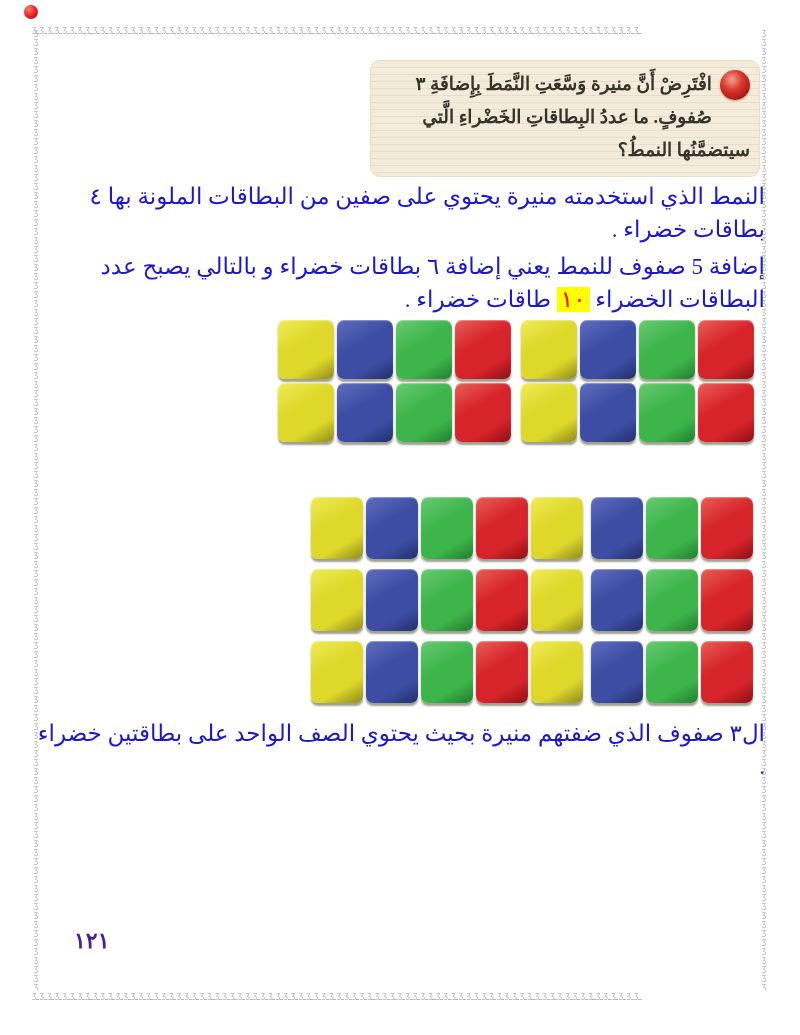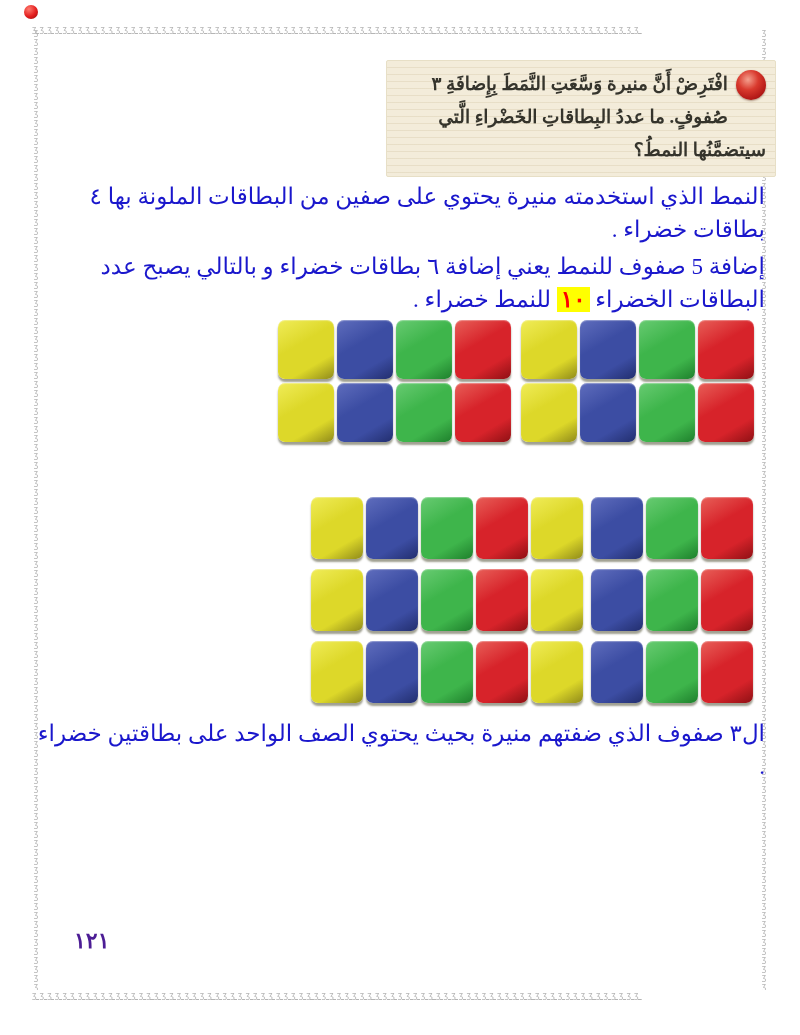--- a/index.html
+++ b/index.html
@@ -14,37 +14,37 @@
   .frame.v { width:12px; white-space:pre; line-height:9px; text-align:center; }
   .frame-top    { left:32px; top:24px;  width:736px; }
   .frame-bottom { left:32px; top:990px; width:736px; }
   .frame-left   { left:30px; top:28px;  height:962px; }
   .frame-right  { left:758px; top:28px; height:962px; }
 
   .corner-dot { position:absolute; left:24px; top:5px; width:14px; height:14px;
     border-radius:50%; background:radial-gradient(circle at 35% 30%, #ff7a6e 0%, #e31e1e 55%, #8f0d0d 100%); }
 
   
-  .problem-box { position:absolute; left:386px; top:60px; width:390px; min-height:90px;
-    background:#f3ecda; border:1px solid #e7dfc6; border-radius:2px; padding:7px 9px 9px 9px;
+  .problem-box { position:absolute; left:370px; top:60px; width:390px; min-height:90px;
+    background:#f3ecda; border:1px solid #e7dfc6; border-radius:10px; padding:7px 9px 9px 9px;
     background-image:repeating-linear-gradient(to bottom, rgba(205,190,155,0.0) 0px, rgba(205,190,155,0.0) 6px, rgba(205,190,155,0.30) 6px, rgba(205,190,155,0.30) 7px);
     direction:rtl; }
   .badge-sphere { float:right; width:30px; height:30px; border-radius:50%; margin:2px 0 4px 8px;
     background:radial-gradient(circle at 40% 32%, #f4a08e 0%, #d93a2e 38%, #b51a18 70%, #76100e 100%);
     box-shadow:0 1px 2px rgba(90,40,20,0.45); }
   .problem-text { color:#35342c; font-size:18.5px; line-height:33px; text-align:right; font-weight:bold; }
 
   
   .sol { position:absolute; left:37px; width:728px; direction:rtl; text-align:right;
     color:#1a17cc; font-size:23px; line-height:33px; }
   .sol-para1   { top:180px; }
   .sol-para2   { top:250px; }
   .sol-caption { top:457px; }
   .sol-closing { top:717px; }
-  .hl { background:#ffff00; color:#ff0000; font-weight:bold; padding:0 4px; }
+  .hl { background:#ffff00; color:#ff0000; font-weight:normal; padding:0 4px; }
 
   
   .tiles-sec1 { position:absolute; left:278px; top:320px; display:flex; gap:10px; }
   .tile-group { display:grid; grid-template-columns:repeat(4,56px); grid-auto-rows:59px; column-gap:3px; row-gap:4px; }
   .tiles-sec2 { position:absolute; left:311px; top:497px; display:flex; flex-direction:column; gap:10px; }
   .tile-row { display:flex; gap:3px; }
   .tile { border-radius:7px; box-shadow:0 3px 2px rgba(45,45,12,0.45), inset 0 1px 1px rgba(255,255,255,0.35); }
   .tiles-sec1 .tile { width:56px; height:59px; }
   .tiles-sec2 .tile { width:52px; height:62px; }
   .tile.group-gap { margin-right:5px; }
@@ -282,21 +282,21 @@
 ʒ
 ʒ</div>
 
   <div class="problem-box">
     <div class="badge-sphere"></div>
     <div class="problem-text">افْتَرِضْ أَنَّ منيرة وَسَّعَتِ النَّمَطَ بِإِضافَةِ ٣ صُفوفٍ. ما عددُ البِطاقاتِ الخَضْراءِ الَّتي سيتضمَّنُها النمطُ؟</div>
   </div>
 
   <p class="sol sol-para1">النمط الذي استخدمته منيرة يحتوي على صفين من البطاقات الملونة بها ٤ بطاقات خضراء .</p>
 
-  <p class="sol sol-para2"><span>إضافة 5 صفوف للنمط يعني إضافة ٦ بطاقات خضراء و بالتالي يصبح عدد البطاقات الخضراء </span><span class="hl">١٠</span><span> للنمط خضراء .</span></p>
+  <p class="sol sol-para2"><span>إضافة 5 صفوف للنمط يعني إضافة ٦ بطاقات خضراء و بالتالي يصبح عدد البطاقات الخضراء </span><span class="hl">١٠</span><span> طاقات خضراء .</span></p>
 
   <div class="tiles-sec1">
       <div class="tile-group">
         <div class="tile" style="background: linear-gradient(150deg, rgb(240, 236, 88) 0%, rgb(221, 216, 41) 40%, rgb(221, 216, 41) 72%, rgb(143, 138, 26) 100%);"></div>
         <div class="tile" style="background: linear-gradient(150deg, rgb(95, 109, 189) 0%, rgb(60, 77, 163) 40%, rgb(60, 77, 163) 72%, rgb(34, 46, 110) 100%);"></div>
         <div class="tile" style="background: linear-gradient(150deg, rgb(104, 203, 114) 0%, rgb(62, 181, 75) 40%, rgb(62, 181, 75) 72%, rgb(30, 127, 44) 100%);"></div>
         <div class="tile" style="background: linear-gradient(150deg, rgb(232, 95, 88) 0%, rgb(215, 35, 42) 40%, rgb(215, 35, 42) 72%, rgb(142, 16, 20) 100%);"></div>
         <div class="tile" style="background: linear-gradient(150deg, rgb(240, 236, 88) 0%, rgb(221, 216, 41) 40%, rgb(221, 216, 41) 72%, rgb(143, 138, 26) 100%);"></div>
         <div class="tile" style="background: linear-gradient(150deg, rgb(95, 109, 189) 0%, rgb(60, 77, 163) 40%, rgb(60, 77, 163) 72%, rgb(34, 46, 110) 100%);"></div>
         <div class="tile" style="background: linear-gradient(150deg, rgb(104, 203, 114) 0%, rgb(62, 181, 75) 40%, rgb(62, 181, 75) 72%, rgb(30, 127, 44) 100%);"></div>

